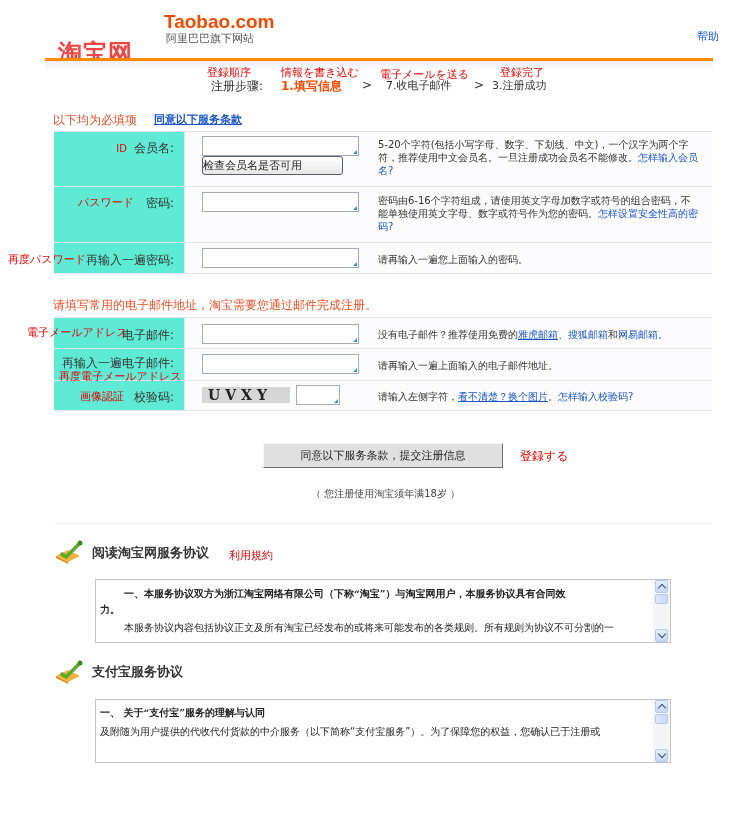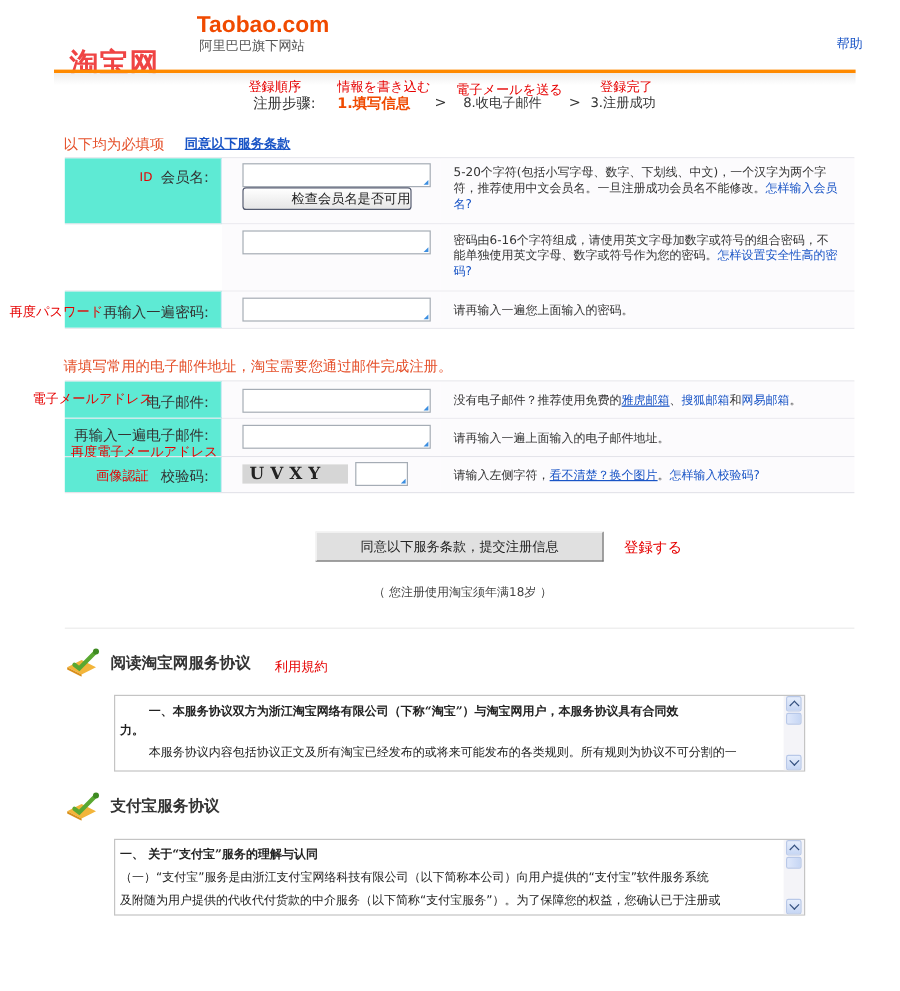--- a/index.html
+++ b/index.html
@@ -24,21 +24,21 @@
   .req-title { left: 53px; top: 112px; color: #e5502a; font-size: 12px; }
   .hk-link { left: 154px; top: 112px; font-size: 11px; font-weight: bold; color: #1a55c6; text-decoration: underline; }
   .frow { position: absolute; left: 54px; width: 658px; border-bottom: 1px solid #e4e4ea; }
   .fcol-label { position: absolute; left: 0; top: 0; width: 131px; height: 100%; background: #5eead4; border-right: 1px solid #cfeaf3; }
   .fcol-input { position: absolute; left: 131px; top: 0; width: 182px; height: 100%; background: #fcfbfd; }
   .fcol-tip { position: absolute; left: 313px; top: 0; width: 345px; height: 100%; background: #fcfbfd; }
   .label-text { position: absolute; right: 10px; font-size: 12px; color: #333; white-space: nowrap; text-align: right; }
   .field { position: absolute; left: 17px; width: 157px; height: 20px; border: 1px solid #a5acb5; background: #fff; }
   .field::after { content: ""; position: absolute; right: 1px; bottom: 1px; width: 0; height: 0; border-left: 4px solid transparent; border-bottom: 4px solid #3c8ee0; }
   .tip-text { position: absolute; left: 11px; right: 12px; font-size: 10px; line-height: 13px; color: #333; }
-  .check-btn { position: absolute; left: 17px; top: 21px; width: 141px; height: 19px; border: 1px solid #555c70; border-radius: 3px; background: linear-gradient(#ffffff, #e6e6e6); font-size: 11px; color: #222; text-align: right; line-height: 17px; }
+  .check-btn { position: absolute; left: 17px; top: 21px; width: 141px; height: 19px; border: 1px solid #555c70; border-radius: 3px; background: linear-gradient(#ffffff, #e6e6e6); font-size: 11px; color: #222; text-align: left; line-height: 17px; }
 
   .email-title { left: 53px; top: 297px; color: #e5502a; font-size: 12px; }
 
   .captcha { position: absolute; left: 17px; top: 6px; width: 88px; height: 16px; background: #d6d6d6; font-family: "DejaVu Serif", serif; font-weight: bold; font-size: 14px; letter-spacing: 5px; color: #222; line-height: 16px; padding-left: 6px; }
   .captcha-field { position: absolute; left: 111px; top: 4px; width: 44px; height: 20px; border: 1px solid #a5acb5; background: #fff; }
   .captcha-field::after { content: ""; position: absolute; right: 1px; bottom: 1px; border-left: 4px solid transparent; border-bottom: 4px solid #3c8ee0; }
 
   .submit-btn { left: 263px; top: 443px; width: 240px; height: 25px; background: #e0e0e0; border: 1px solid; border-color: #f5f5f5 #707070 #707070 #f5f5f5; font-size: 11px; color: #222; text-align: center; line-height: 23px; }
   .jp-submit { left: 520px; top: 450px; font-size: 12px; }
   .age-note { left: 311px; top: 487px; font-size: 10px; color: #444; }
@@ -67,21 +67,21 @@
 <div class="abs orange-shadow"></div>
 
 <div class="abs jp" style="left:207px; top:66px;">登録順序</div>
 <div class="abs jp" style="left:281px; top:66px;">情報を書き込む</div>
 <div class="abs jp" style="left:380px; top:68px;">電子メールを送る</div>
 <div class="abs jp" style="left:500px; top:66px;">登録完了</div>
 
 <div class="abs steps" style="left:211px;">注册步骤:</div>
 <div class="abs steps step-active" style="left:281px;">1.填写信息</div>
 <div class="abs steps" style="left:362px;">&gt;</div>
-<div class="abs steps" style="left:386px; font-size:11px;">8.收电子邮件</div>
+<div class="abs steps" style="left:386px; font-size:11px;">7.收电子邮件</div>
 <div class="abs steps" style="left:474px;">&gt;</div>
 <div class="abs steps" style="left:492px; font-size:11px;">3.注册成功</div>
 
 <div class="abs req-title">以下均为必填项</div>
 <a class="abs hk-link">同意以下服务条款</a>
 
 <div class="frow" style="top:131px; height:56px; border-top:1px solid #e4e4ea;">
   <div class="fcol-label">
     <span class="jp abs" style="right:57px; top:10px; font-size:10px;">ID</span>
     <span class="label-text" style="top:8px;">会员名:</span>
@@ -91,20 +91,24 @@
     <div class="check-btn" style="top:24px;">检查会员名是否可用</div>
   </div>
   <div class="fcol-tip">
     <div class="tip-text" style="top:6px;">
       <span>5-20个字符(包括小写字母、数字、下划线、中文)，一个汉字为两个字符，推荐使用中文会员名。一旦注册成功会员名不能修改。</span><a>怎样输入会员名?</a>
     </div>
   </div>
 </div>
 
 <div class="frow" style="top:187px; height:56px;">
+  <div class="fcol-label">
+    <span class="jp abs" style="right:50px; top:9px;">パスワード</span>
+    <span class="label-text" style="top:8px;">密码:</span>
+  </div>
   <div class="fcol-input">
     <div class="field" style="top:5px;"></div>
   </div>
   <div class="fcol-tip">
     <div class="tip-text" style="top:7px;">
       <span>密码由6-16个字符组成，请使用英文字母加数字或符号的组合密码，不能单独使用英文字母、数字或符号作为您的密码。</span><a>怎样设置安全性高的密码?</a>
     </div>
   </div>
 </div>
 
@@ -200,21 +204,20 @@
   <polygon points="2,16 14,10 26,16 14,22" fill="#f3b53a"></polygon>
   <polygon points="2,16 14,22 14,24 2,18" fill="#d98f1a"></polygon>
   <path d="M8 14 L12 17 L26 3" stroke="#5aa832" stroke-width="3.5" fill="none" stroke-linecap="round"></path>
   <circle cx="26" cy="3" r="2.5" fill="#3e8a22"></circle>
 </svg>
 <div class="abs sec-title" style="left:92px; top:663px;">支付宝服务协议</div>
 
 <div class="abs agree-box" style="top:699px;">
   <div class="agree-content" style="padding-top:3px; line-height:19px;">
     <div style="font-weight:bold; font-family:'DejaVu Serif', serif;">一、 关于“支付宝”服务的理解与认同</div>
-    <div>（一）“支付宝”服务是由浙江支付宝网络科技有限公司（以下简称本公司）向用户提供的“支付宝”软件服务系统</div>
     <div>及附随为用户提供的代收代付货款的中介服务（以下简称“支付宝服务”）。为了保障您的权益，您确认已于注册或</div>
   </div>
   <div class="scrollbar">
     <div class="sb-btn sb-up" style="top:0;"></div>
     <div class="sb-thumb"></div>
     <div class="sb-btn sb-down" style="bottom:0;"></div>
   </div>
 </div>
 
 </body></html>

